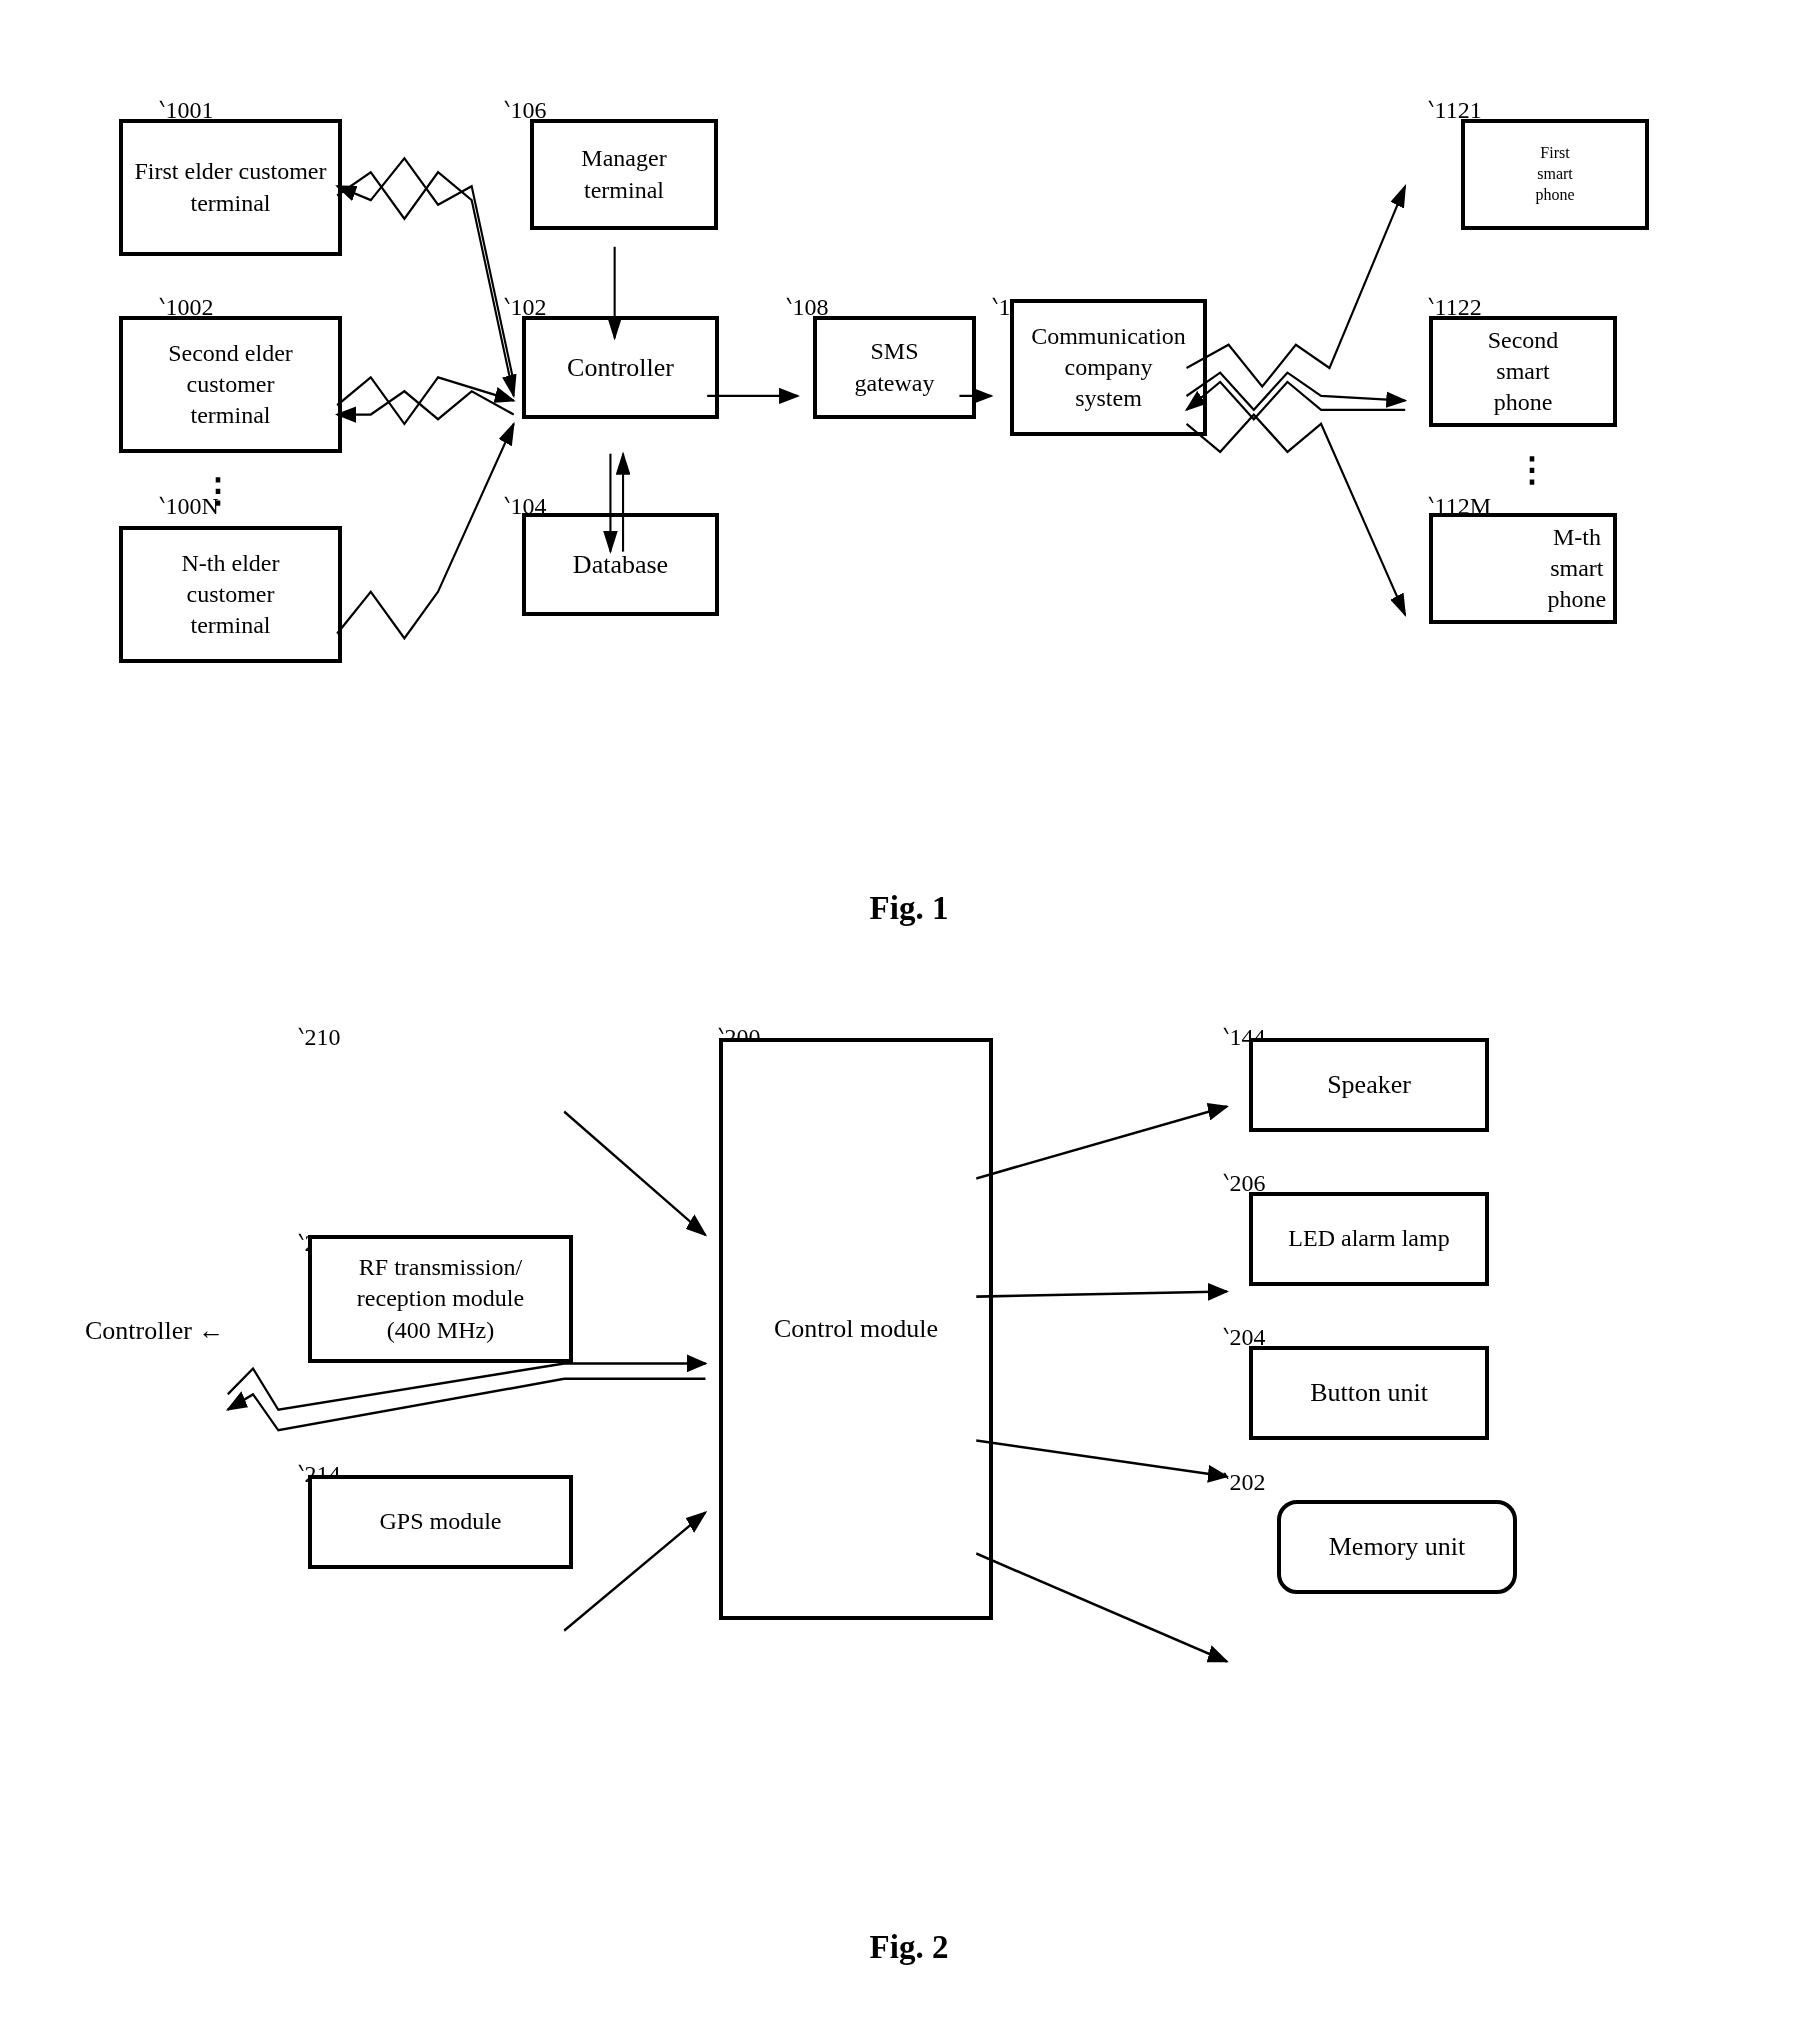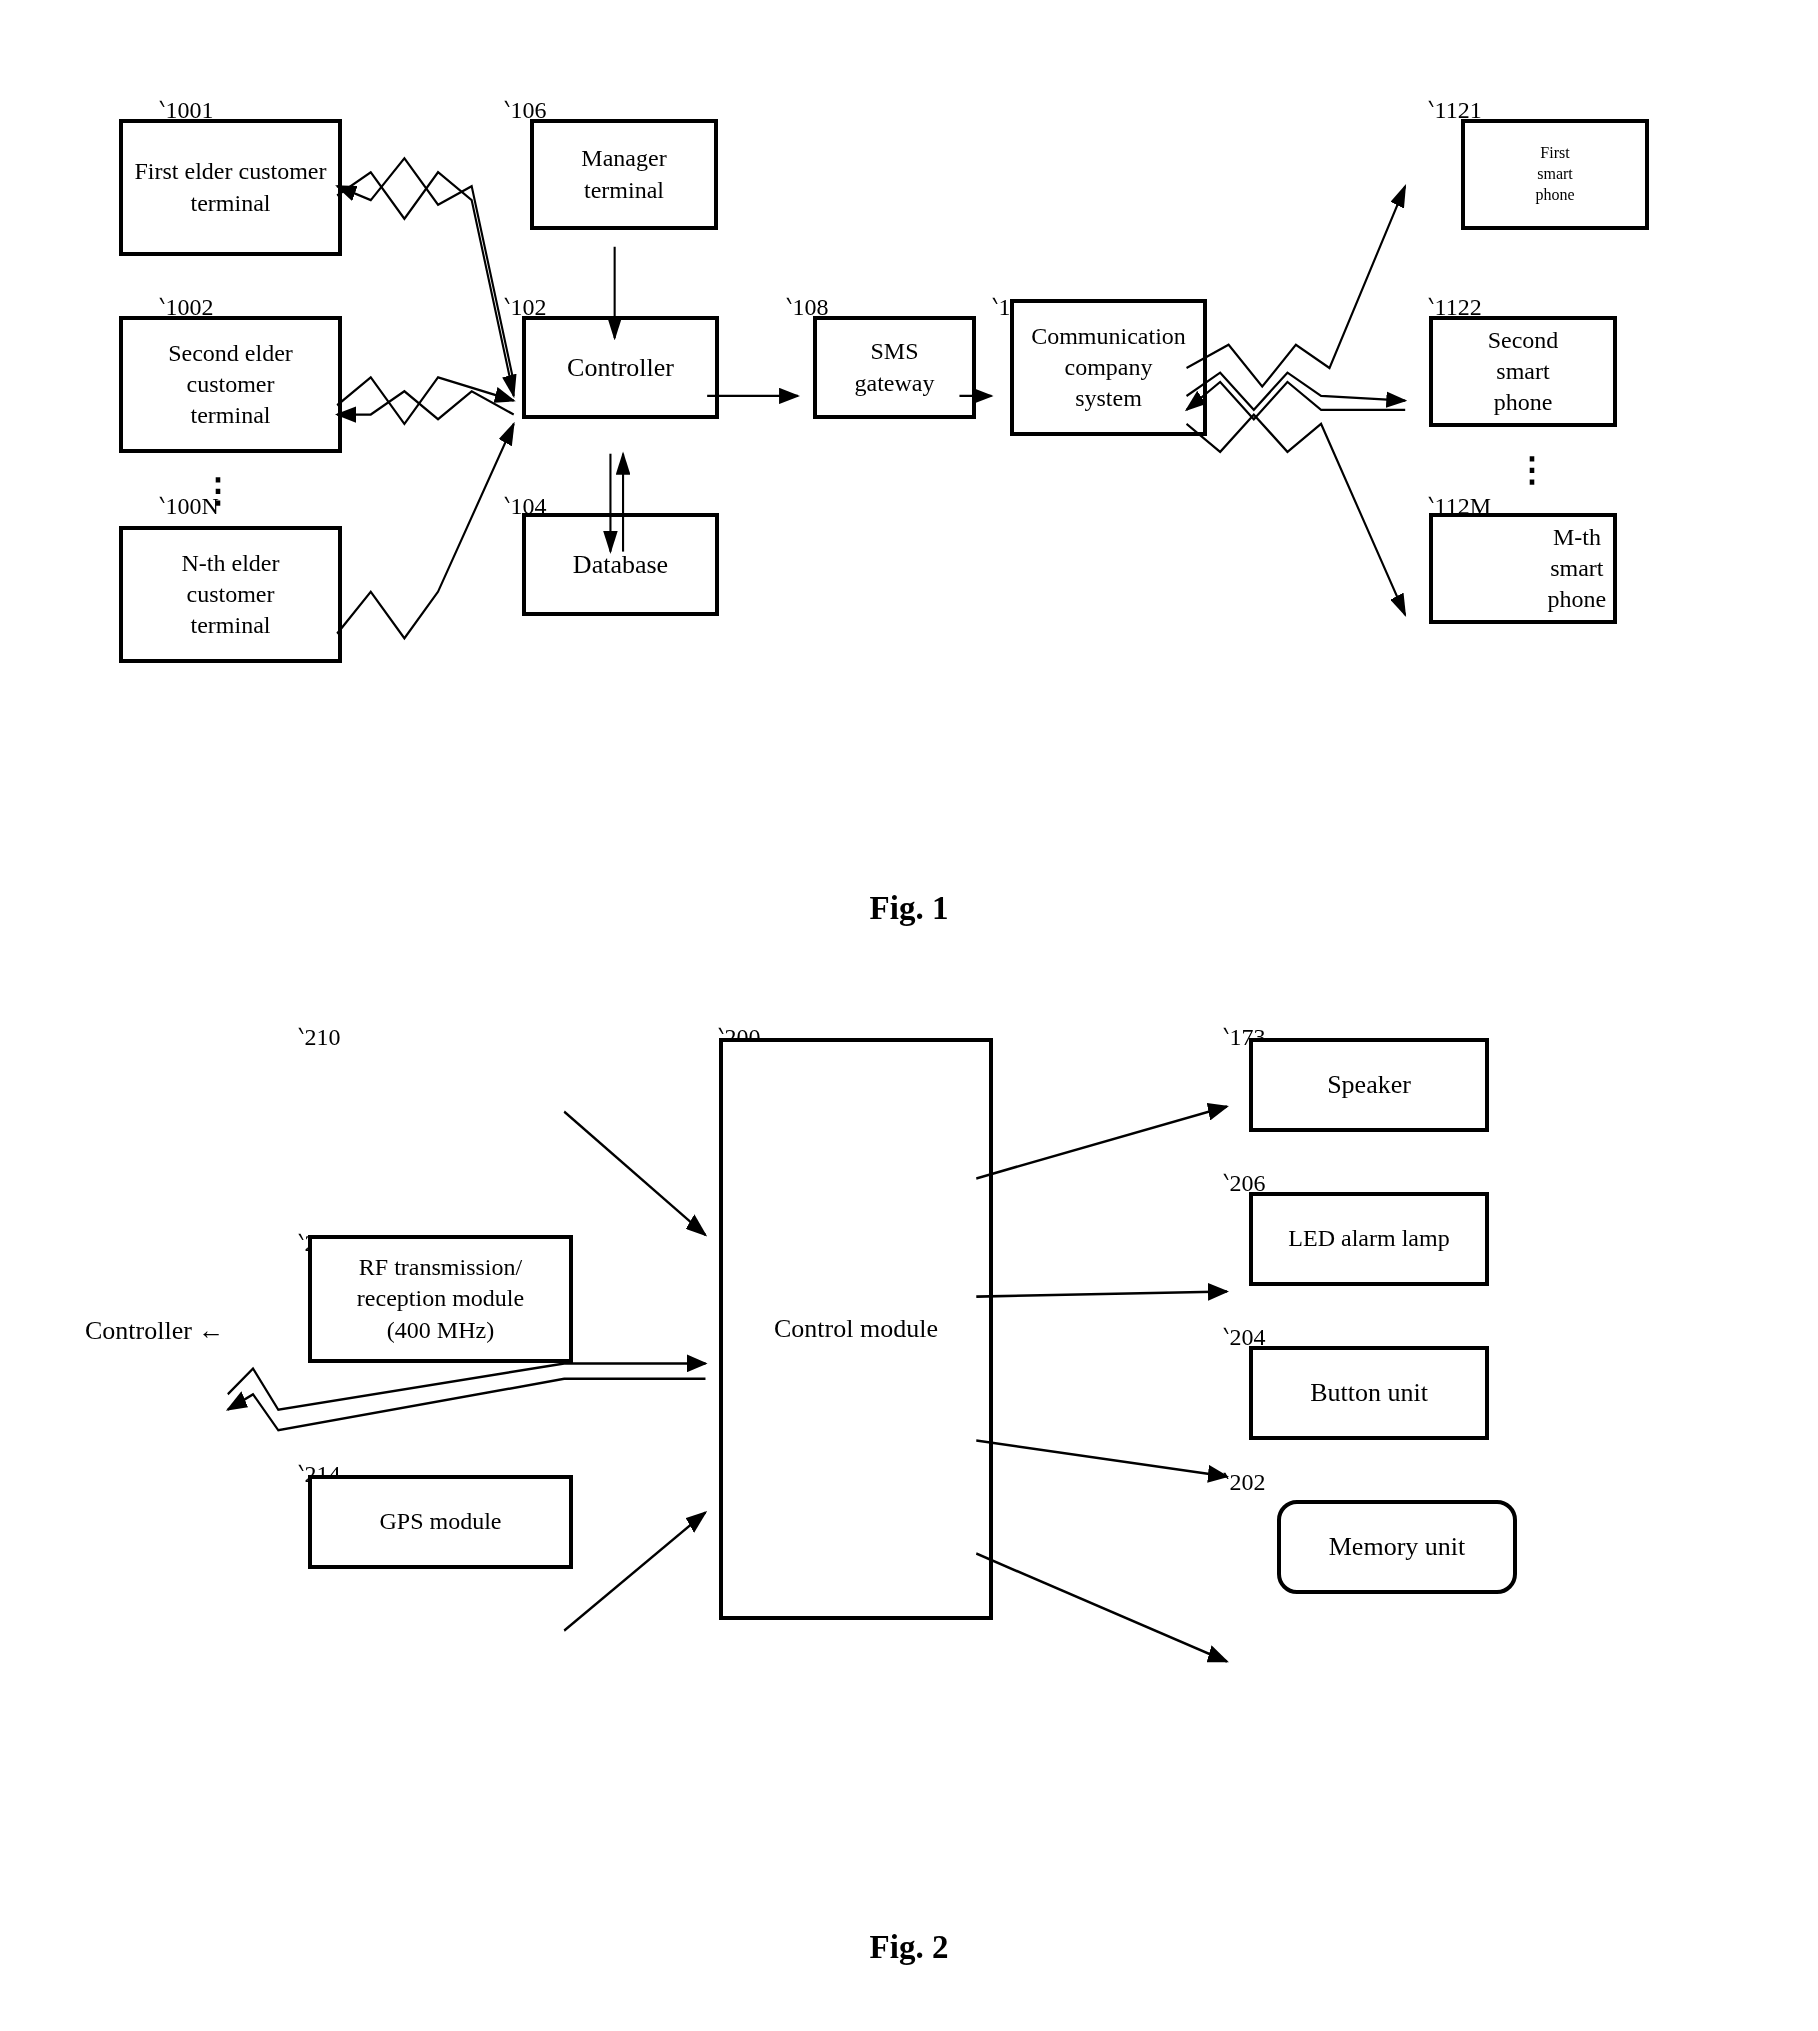--- a/index.html
+++ b/index.html
@@ -210,21 +210,21 @@
   <div class="fig1-label" style="margin-top: -17px; margin-bottom: 51px;">
     <span>Fig. 1</span>
   </div>
 
   <div class="fig2-container">
 
     <span class="ref-label" style="left:231px; top:41px;">‵210</span>
     <span class="ref-label" style="left:231px; top:247px;">‵212</span>
     <span class="ref-label" style="left:231px; top:478px;">‵214</span>
     <span class="ref-label" style="left:651px; top:41px;">‵200</span>
-    <span class="ref-label" style="left:1156px; top:41px;">‵173</span>
+    <span class="ref-label" style="left:1156px; top:41px;">‵144</span>
     <span class="ref-label" style="left:1156px; top:187px;">‵206</span>
     <span class="ref-label" style="left:1156px; top:341px;">‵204</span>
     <span class="ref-label" style="left:1156px; top:486px;">‵202</span>
 
     <div style="position:absolute; left:17px; top:338px; font-size:26px;">
       Controller ←
     </div>
 
 
     <div class="box box-thick" style="left:240px; top:257px; width:265px; height:128px; font-size:24px;">

